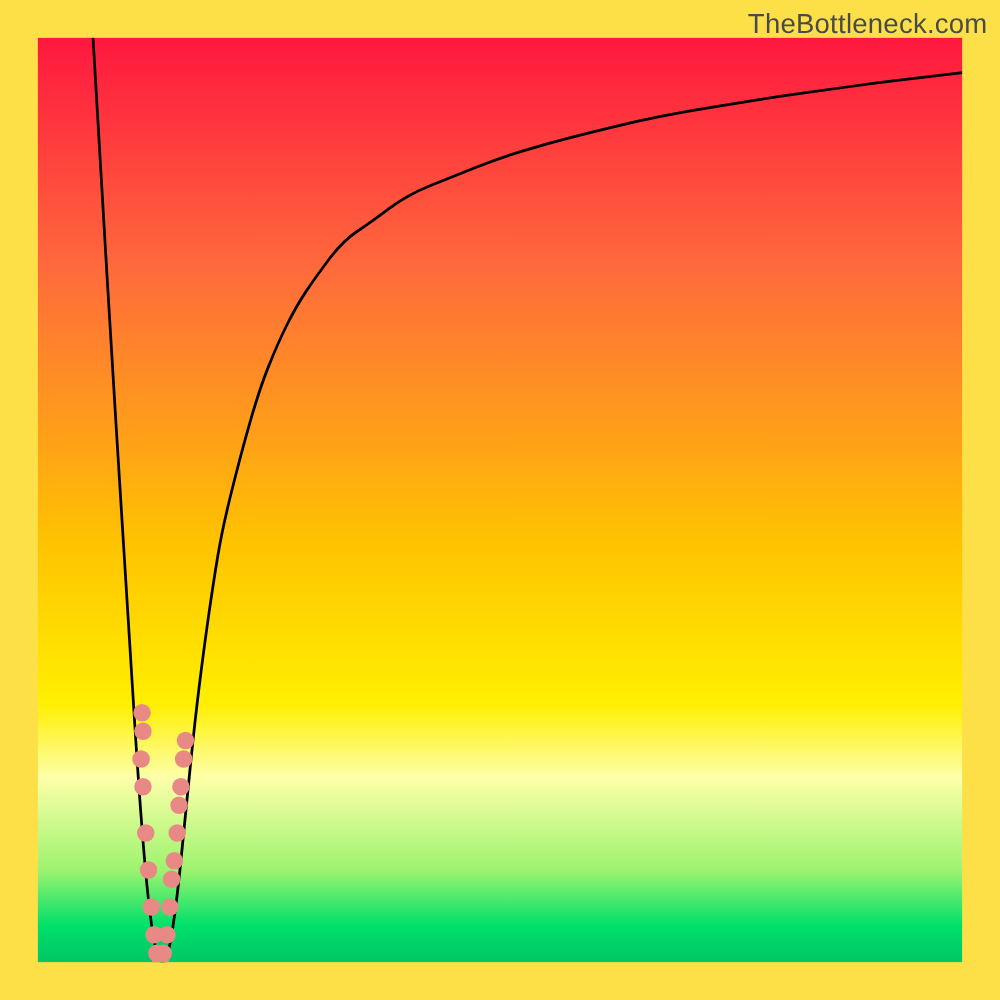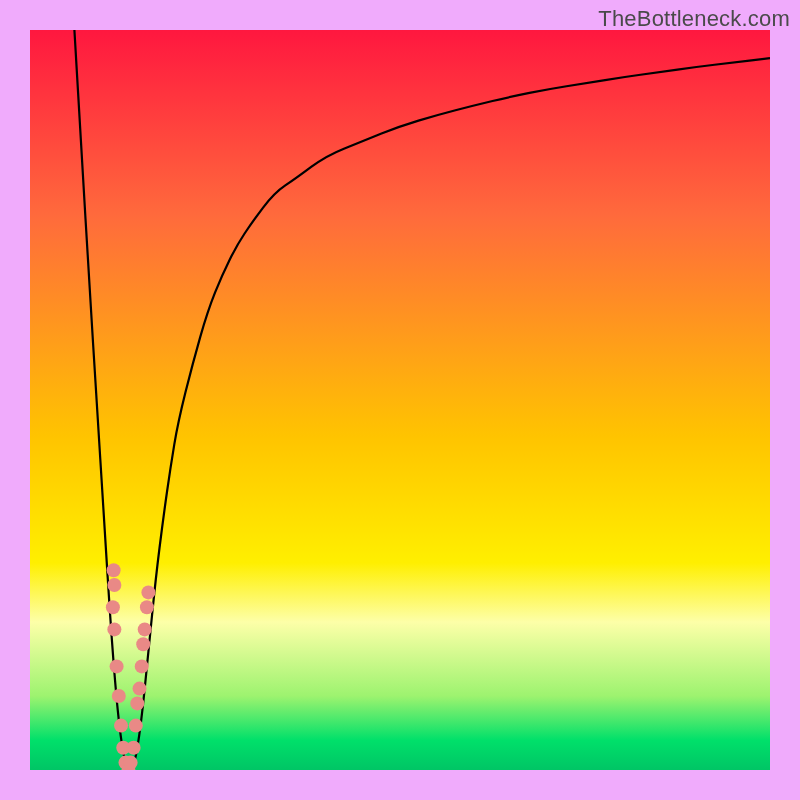--- a/index.html
+++ b/index.html
@@ -9,21 +9,21 @@
     height: 800px;
     overflow: hidden;
     background: #000;
     font-family: Arial, Helvetica, sans-serif;
   }
   .frame {
     position: absolute;
     top: 0; left: 0;
     width: 800px;
     height: 800px;
-    background: #f0abfc;
+    background: #fde047;
   }
   .plot-area {
     position: absolute;
     top: 30px;
     left: 30px;
     width: 740px;
     height: 740px;
     overflow: hidden;
   }
   .watermark {

